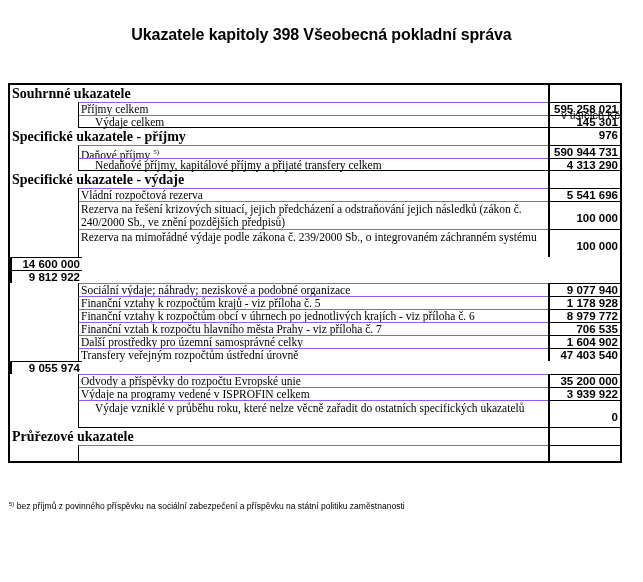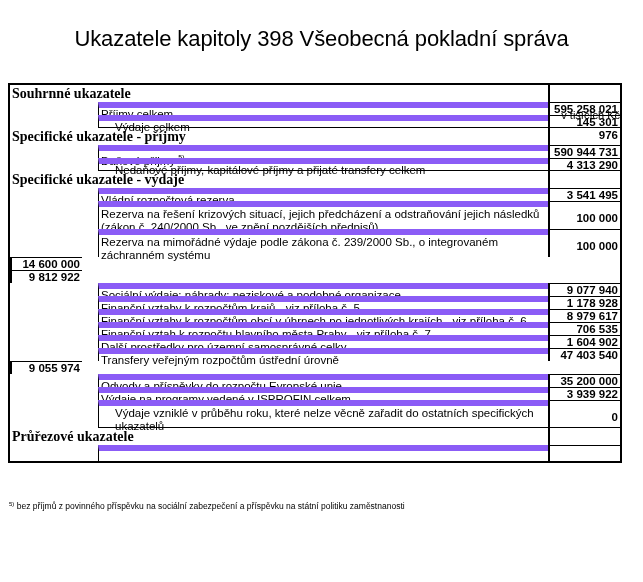--- a/index.html
+++ b/index.html
@@ -1,32 +1,32 @@
 <!DOCTYPE html>
 <html><head>
 <meta charset="utf-8">
 <style>
   html, body { margin: 0; padding: 0; background: #ffffff; }
   body { width: 643px; height: 582px; position: relative; overflow: hidden;
          font-family: "Liberation Sans", sans-serif; color: #000; }
   .title { position: absolute; top: 26px; left: 0; width: 643px; text-align: center;
-           font-size: 22px; font-weight: normal; letter-spacing: -0.1px; }
+           font-size: 16px; font-weight: bold; letter-spacing: -0.1px; }
   .unit { position: absolute; top: 69px; left: 540px; width: 80px; text-align: right;
           font-size: 11px; margin-top: 40px; }
   .tbl { position: absolute; left: 8px; top: 83px; width: 614px; border: 2px solid #000;
          box-sizing: border-box; }
   .row { display: flex; position: relative; }
   .row .lbl { flex: 1; box-sizing: border-box; }
   .row .val { width: 72px; box-sizing: border-box; border-left: 2px solid #000;
               text-align: right; font-size: 11.5px; padding-right: 2px; }
   .sec .lbl { font-weight: bold; font-size: 14px; padding-left: 2px; line-height: 17px;
               height: 17px; font-family: Liberation Serif, serif; }
   .sec .val { height: 17px; }
-  .item .lbl { margin-left: 88px; border-left: 1px solid #000; border-top: 6px solid #8b5cf6;
-               font-size: 11.5px; padding-left: 2px; line-height: 13px; }
+  .item .lbl { margin-left: 68px; border-left: 1px solid #000; border-top: 1px solid #8b5cf6;
+               font-size: 11.5px; padding-left: 2px; line-height: 13px; font-family: Liberation Serif, serif; }
   .item .val { border-top: 1px solid #000; line-height: 13px; font-weight: bold; }
   .item.single .lbl, .item.single .val { height: 13px; }
   .item.double .lbl { height: 28px; padding-top: 1px; }
   .item.double .val { height: 28px; line-height: 28px; padding-top: 2px; }
   .item.last .lbl, .item.last .val { border-bottom: 1px solid #000; padding-left: 16px; }
   .sec + .item .lbl { }
   .empty .lbl, .empty .val { height: 16px; }
   sup { font-size: 7px; vertical-align: 5px; }
   .foot { position: absolute; top: 501px; left: 9px; font-size: 8.5px; }
   .foot sup { font-size: 6px; vertical-align: 3px; }
@@ -64,21 +64,21 @@
     <div class="lbl">Nedaňové příjmy, kapitálové příjmy a přijaté transfery celkem</div>
     <div class="val">4 313 290</div>
   </div>
 
   <div class="row sec">
     <div class="lbl">Specifické ukazatele - výdaje</div>
     <div class="val"></div>
   </div>
   <div class="row item single">
     <div class="lbl">Vládní rozpočtová rezerva</div>
-    <div class="val">3 541 495</div>
+    <div class="val">5 541 696</div>
   </div>
   <div class="row item double">
     <div class="lbl">Rezerva na řešení krizových situací, jejich předcházení a odstraňování jejich následků (zákon č. 240/2000 Sb., ve znění pozdějších předpisů)</div>
     <div class="val">100 000</div>
   </div>
   <div class="row item double">
     <div class="lbl">Rezerva na mimořádné výdaje podle zákona č. 239/2000 Sb., o integrovaném záchranném systému</div>
     <div class="val">100 000</div>
   </div>
   <div class="row item single">
@@ -90,21 +90,21 @@
   <div class="row item single">
     <div class="lbl">Sociální výdaje; náhrady; neziskové a podobné organizace</div>
     <div class="val">9 077 940</div>
   </div>
   <div class="row item single">
     <div class="lbl">Finanční vztahy k rozpočtům krajů - viz příloha č. 5</div>
     <div class="val">1 178 928</div>
   </div>
   <div class="row item single">
     <div class="lbl">Finanční vztahy k rozpočtům obcí v úhrnech po jednotlivých krajích - viz příloha č. 6</div>
-    <div class="val">8 979 617</div>
+    <div class="val">8 979 772</div>
   </div>
   <div class="row item single">
     <div class="lbl">Finanční vztah k rozpočtu hlavního města Prahy - viz příloha č. 7</div>
     <div class="val">706 535</div>
   </div>
   <div class="row item single">
     <div class="lbl">Další prostředky pro územní samosprávné celky</div>
     <div class="val">1 604 902</div>
   </div>
   <div class="row item single">

